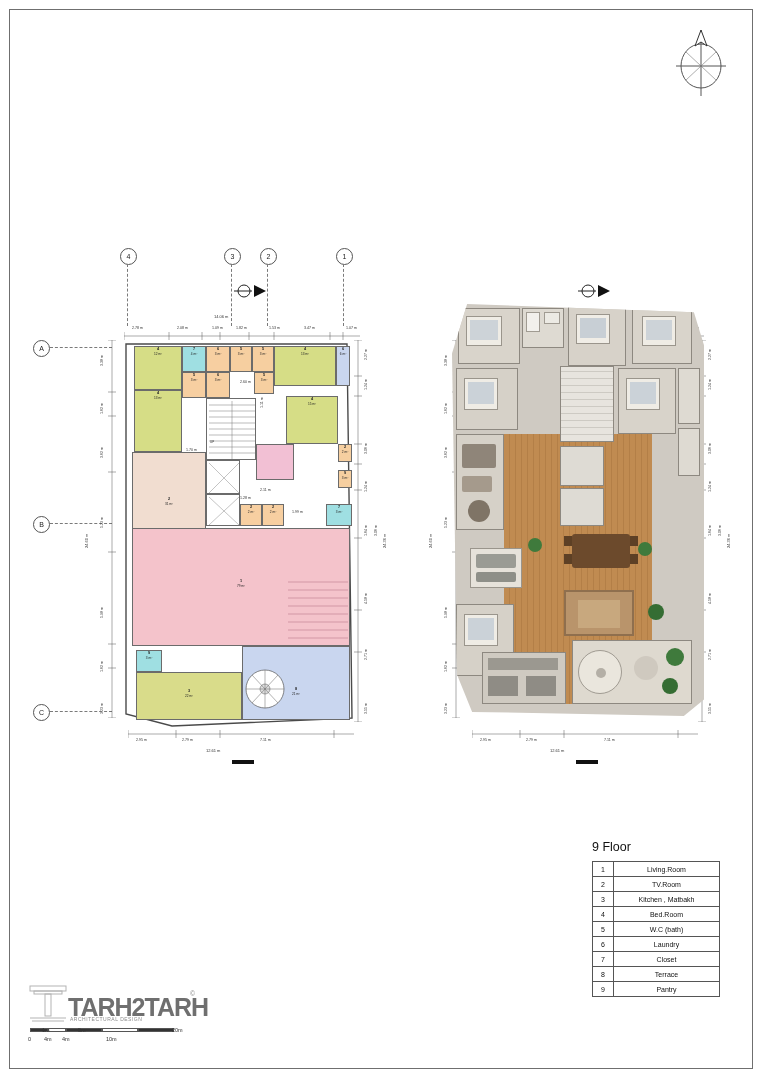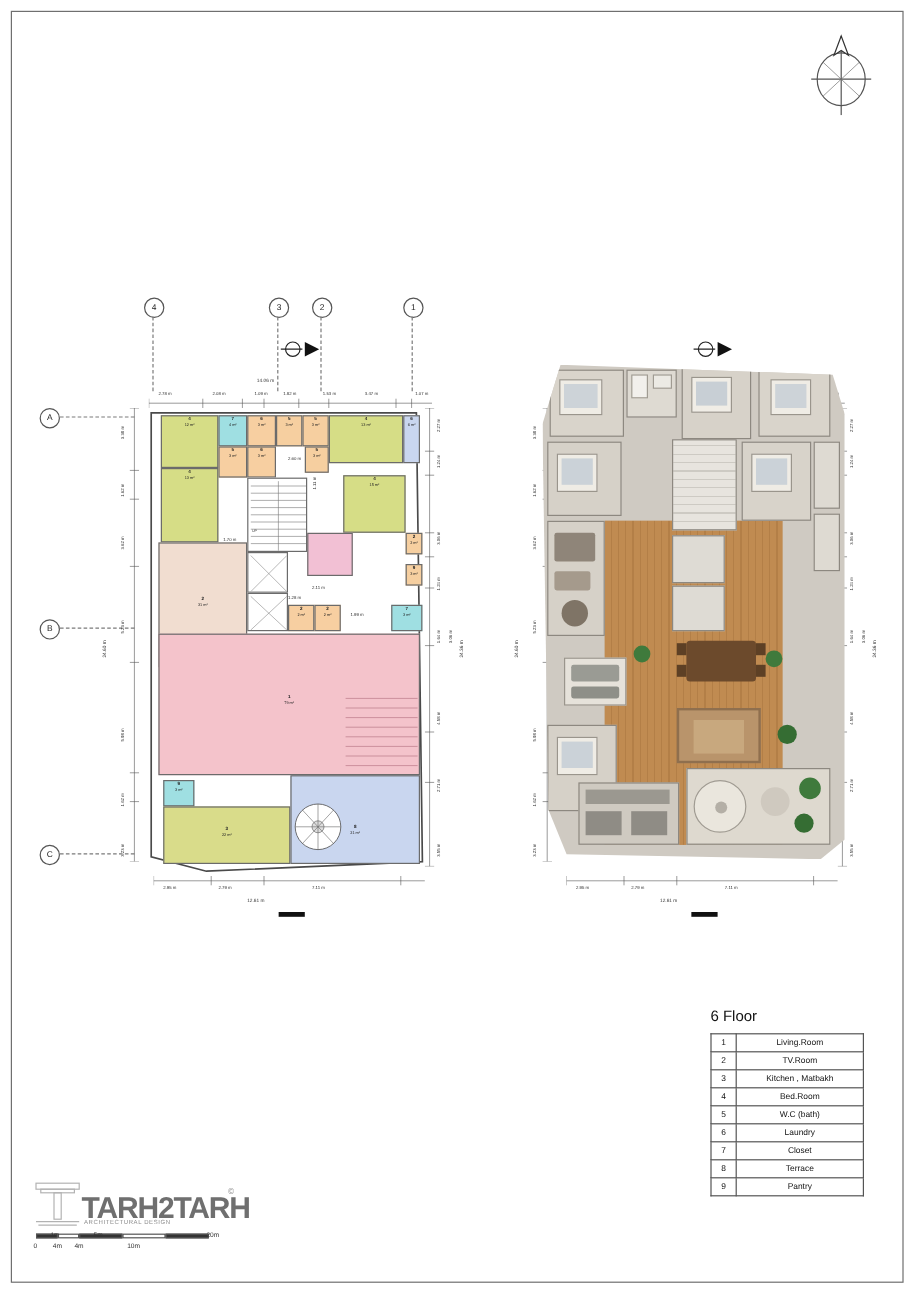--- a/index.html
+++ b/index.html
@@ -601,21 +601,21 @@
     <div class="dim-txt" style="left:50px;  top:490px;">2.95 m</div>
     <div class="dim-txt" style="left:96px;  top:490px;">2.79 m</div>
     <div class="dim-txt" style="left:174px; top:490px;">7.11 m</div>
     <div class="dim-txt" style="left:120px; top:500px; font-size:4px;">12.61 m</div>
     <svg style="position:absolute;left:146px;top:510px;" width="30" height="8">
       <rect x="0" y="2" width="22" height="4" fill="#111"></rect>
     </svg>
   </div>
 
   <div class="legend">
-    <div class="legend-title">6 Floor</div>
+    <div class="legend-title">9 Floor</div>
     <table class="legend-table">
       <tbody>
           <tr>
         <td class="num">1</td>
         <td>Living.Room</td>
       </tr>
       <tr>
         <td class="num">2</td>
         <td>TV.Room</td>
       </tr>

